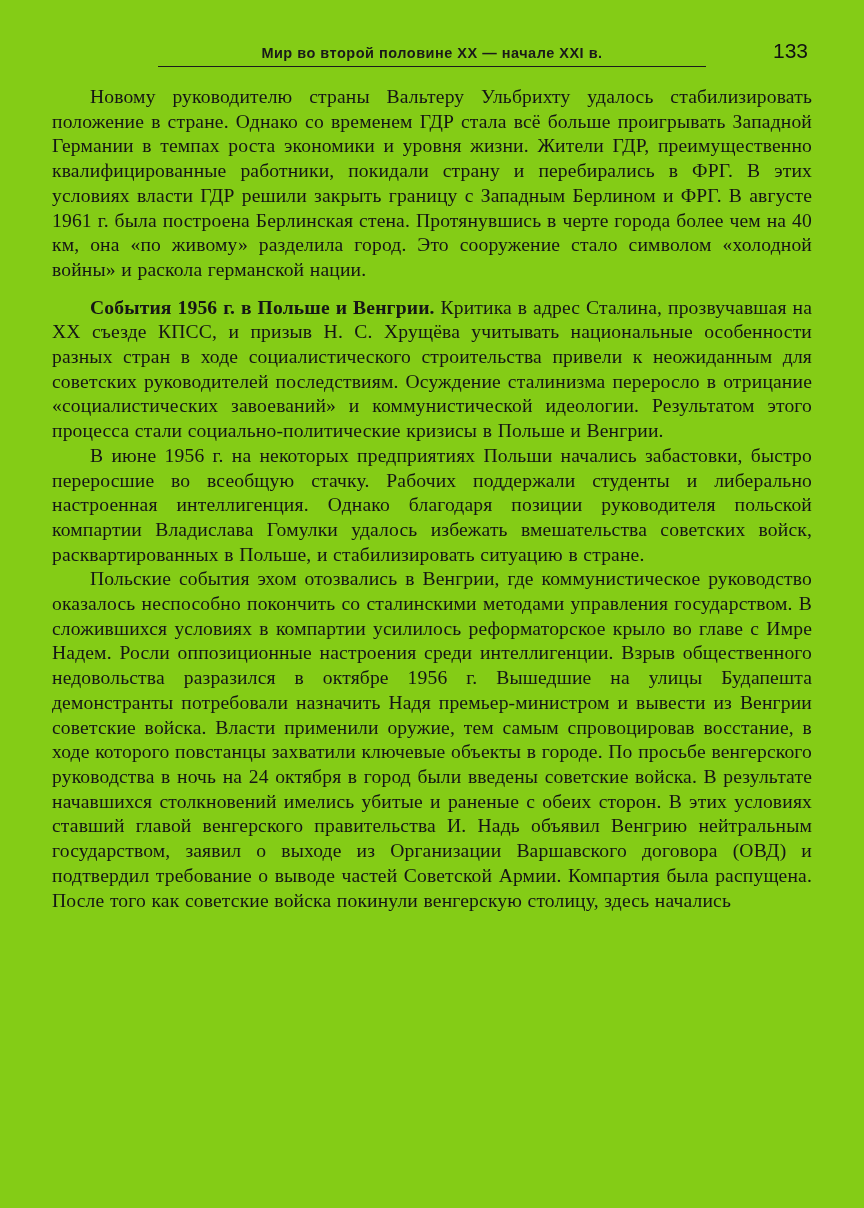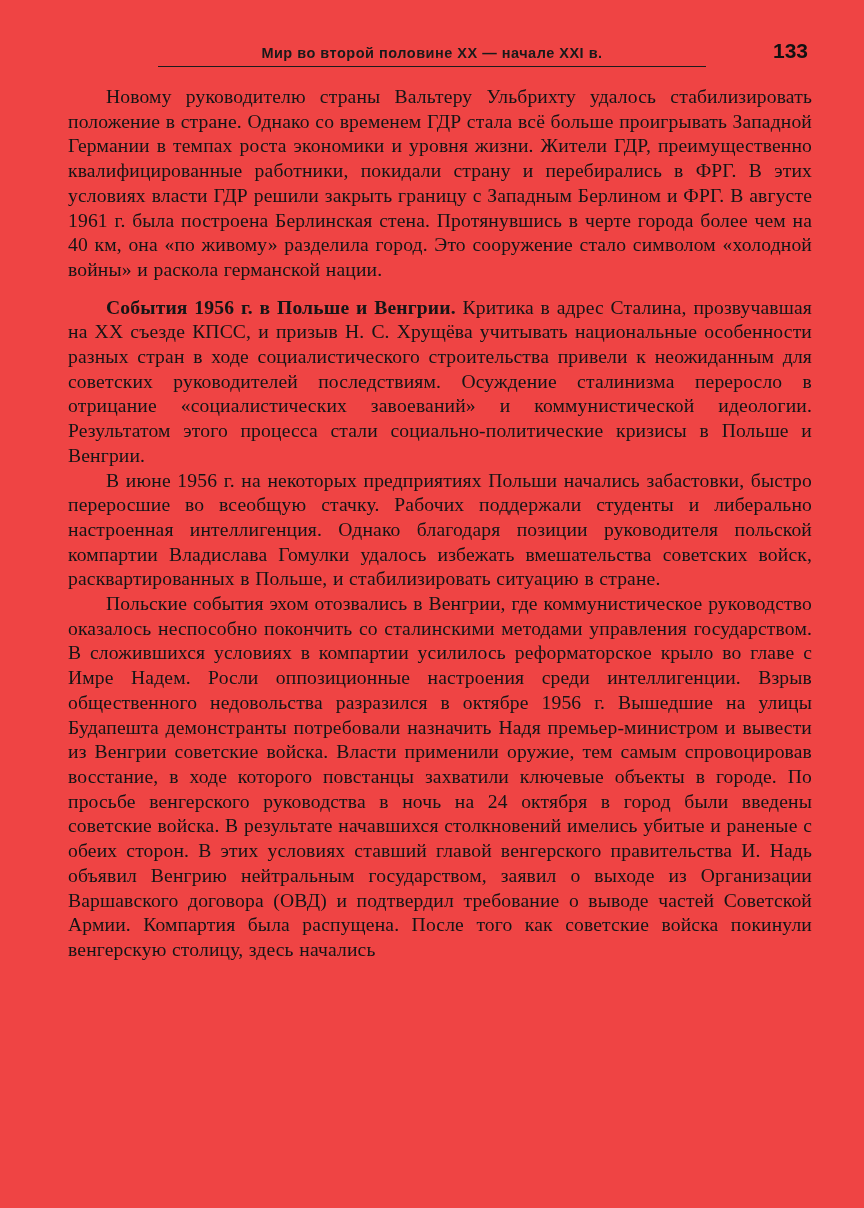--- a/index.html
+++ b/index.html
@@ -2,21 +2,21 @@
 <html lang="ru"><head>
 <meta charset="utf-8">
 <style>
   * { margin: 0; padding: 0; box-sizing: border-box; }
   html, body { background: #d9d9d6; }
   .page {
     position: relative;
     width: 864px;
     height: 1208px;
     margin: 0 auto;
-    background: #ef4444;
+    background: #84cc16;
     font-family: "Liberation Serif", "DejaVu Serif", serif;
     color: #151515;
     overflow: hidden;
   }
   .running-head {
     position: absolute;
     top: 44px;
     left: 0;
     width: 100%;
     height: 26px;
@@ -36,28 +36,28 @@
   }
   .head-rule {
     border-bottom: 1.7px solid #1c1c1c;
     margin-top: 4px;
   }
   .page-number {
     position: absolute;
     right: 56px;
     top: -5px;
     font-family: "Liberation Sans", "DejaVu Sans", sans-serif;
-    font-weight: bold;
+    font-weight: normal;
     font-size: 21px;
     color: #111;
   }
   .body-text {
     position: absolute;
     top: 85px;
-    left: 68px;
+    left: 52px;
     right: 52px;
     text-align: justify;
     font-size: 19.6px;
     line-height: 24.7px;
     letter-spacing: 0.15px;
     word-spacing: 0.5px;
   }
   .body-text p {
     text-indent: 38px;
   }

